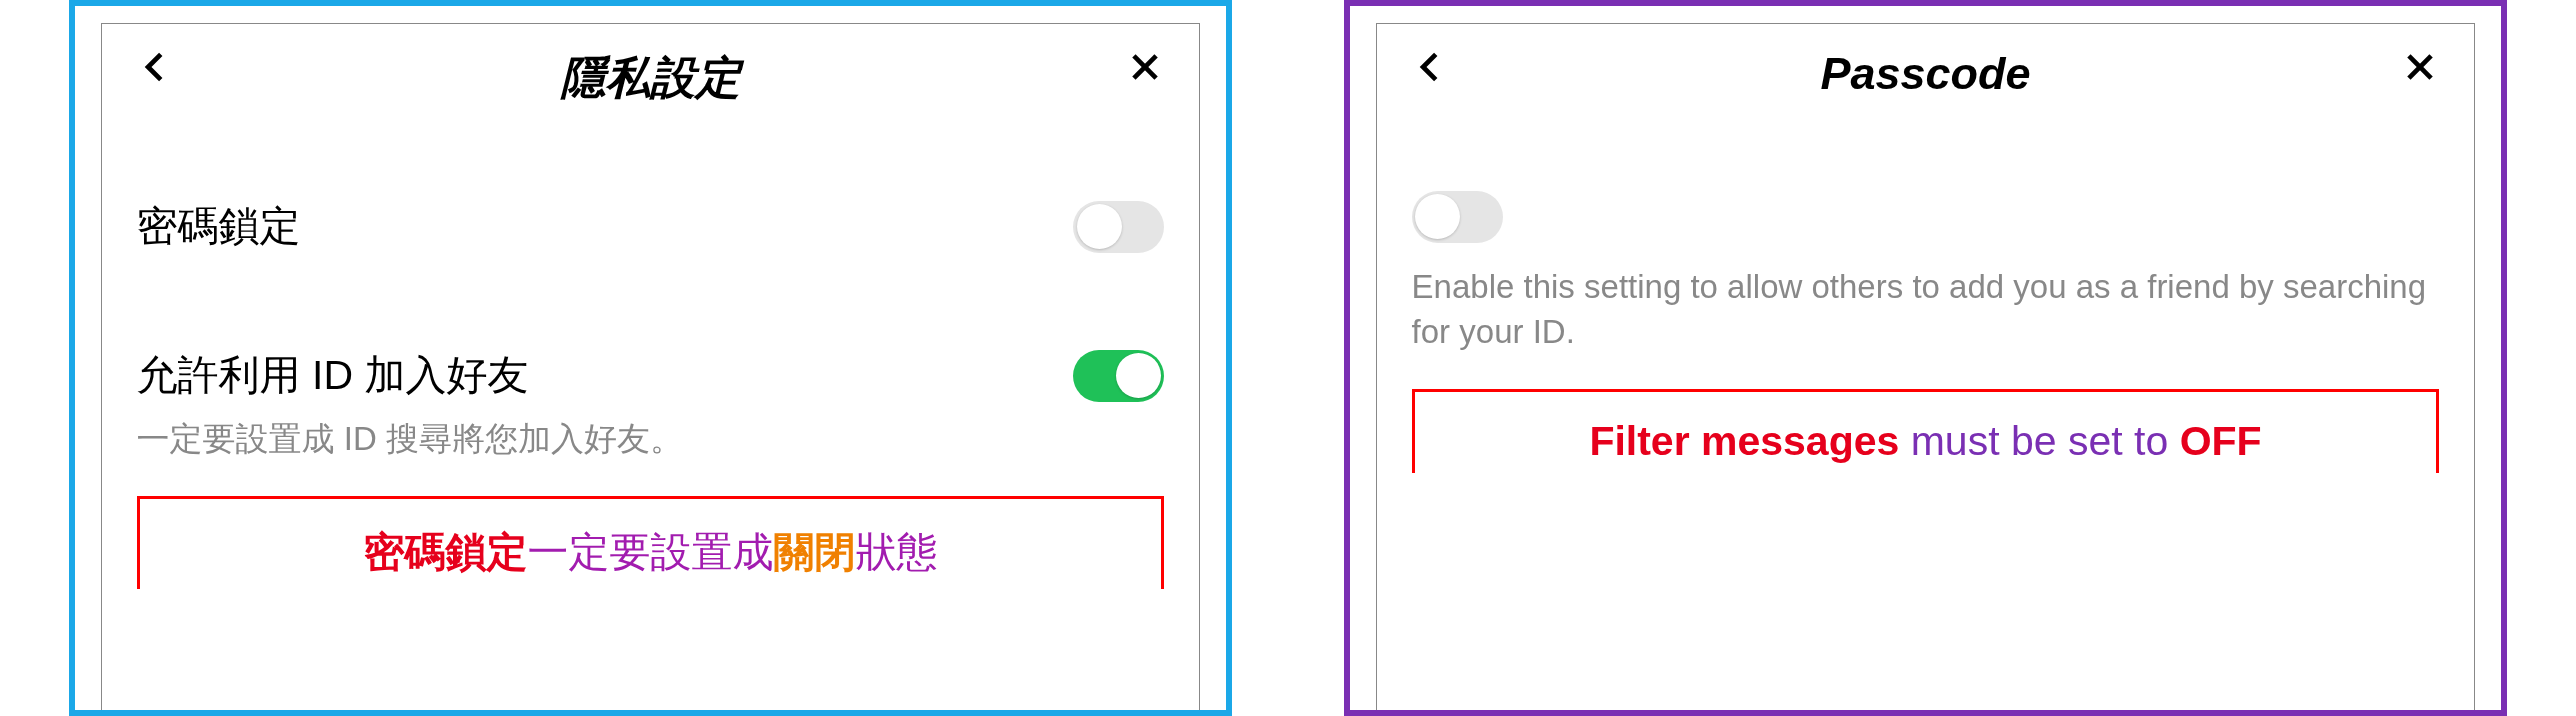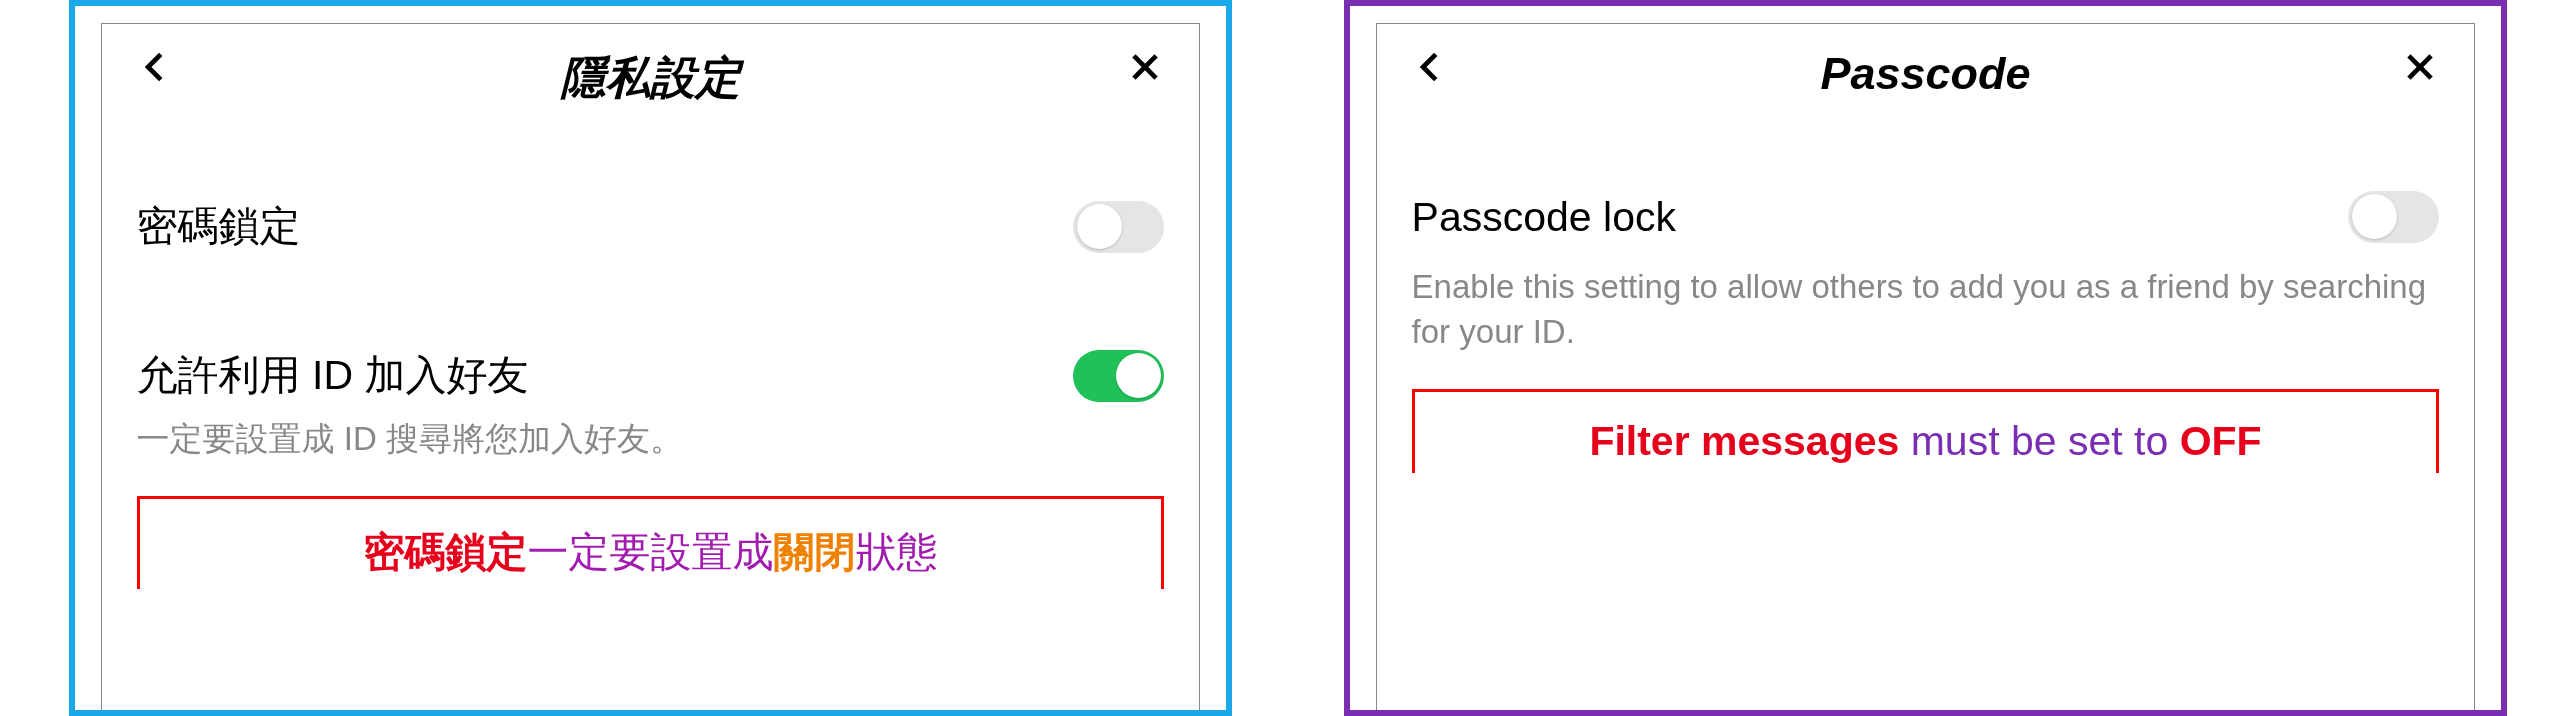--- a/index.html
+++ b/index.html
@@ -180,21 +180,20 @@
       <span class="title">Passcode</span>
       <span class="close-icon">
         <svg viewBox="0 0 24 24">
             <line x1="5" y1="5" x2="19" y2="19"></line>
             <line x1="19" y1="5" x2="5" y2="19"></line>
           </svg>
       </span>
     </div>
 
     <div class="setting-row">
-      <span class="setting-label">Passcode lock</span>
       <div class="toggle toggle-off">
         <div class="toggle-knob"></div>
       </div>
     </div>
 
     <div class="setting-desc">Enable this setting to allow others to add you as a friend by searching for your ID.</div>
 
     <div class="annotation-box">
       <span class="anno-part c-red">Filter messages</span><span class="anno-part c-purple"> must be set to </span><span class="anno-part c-red">OFF</span>
     </div>

